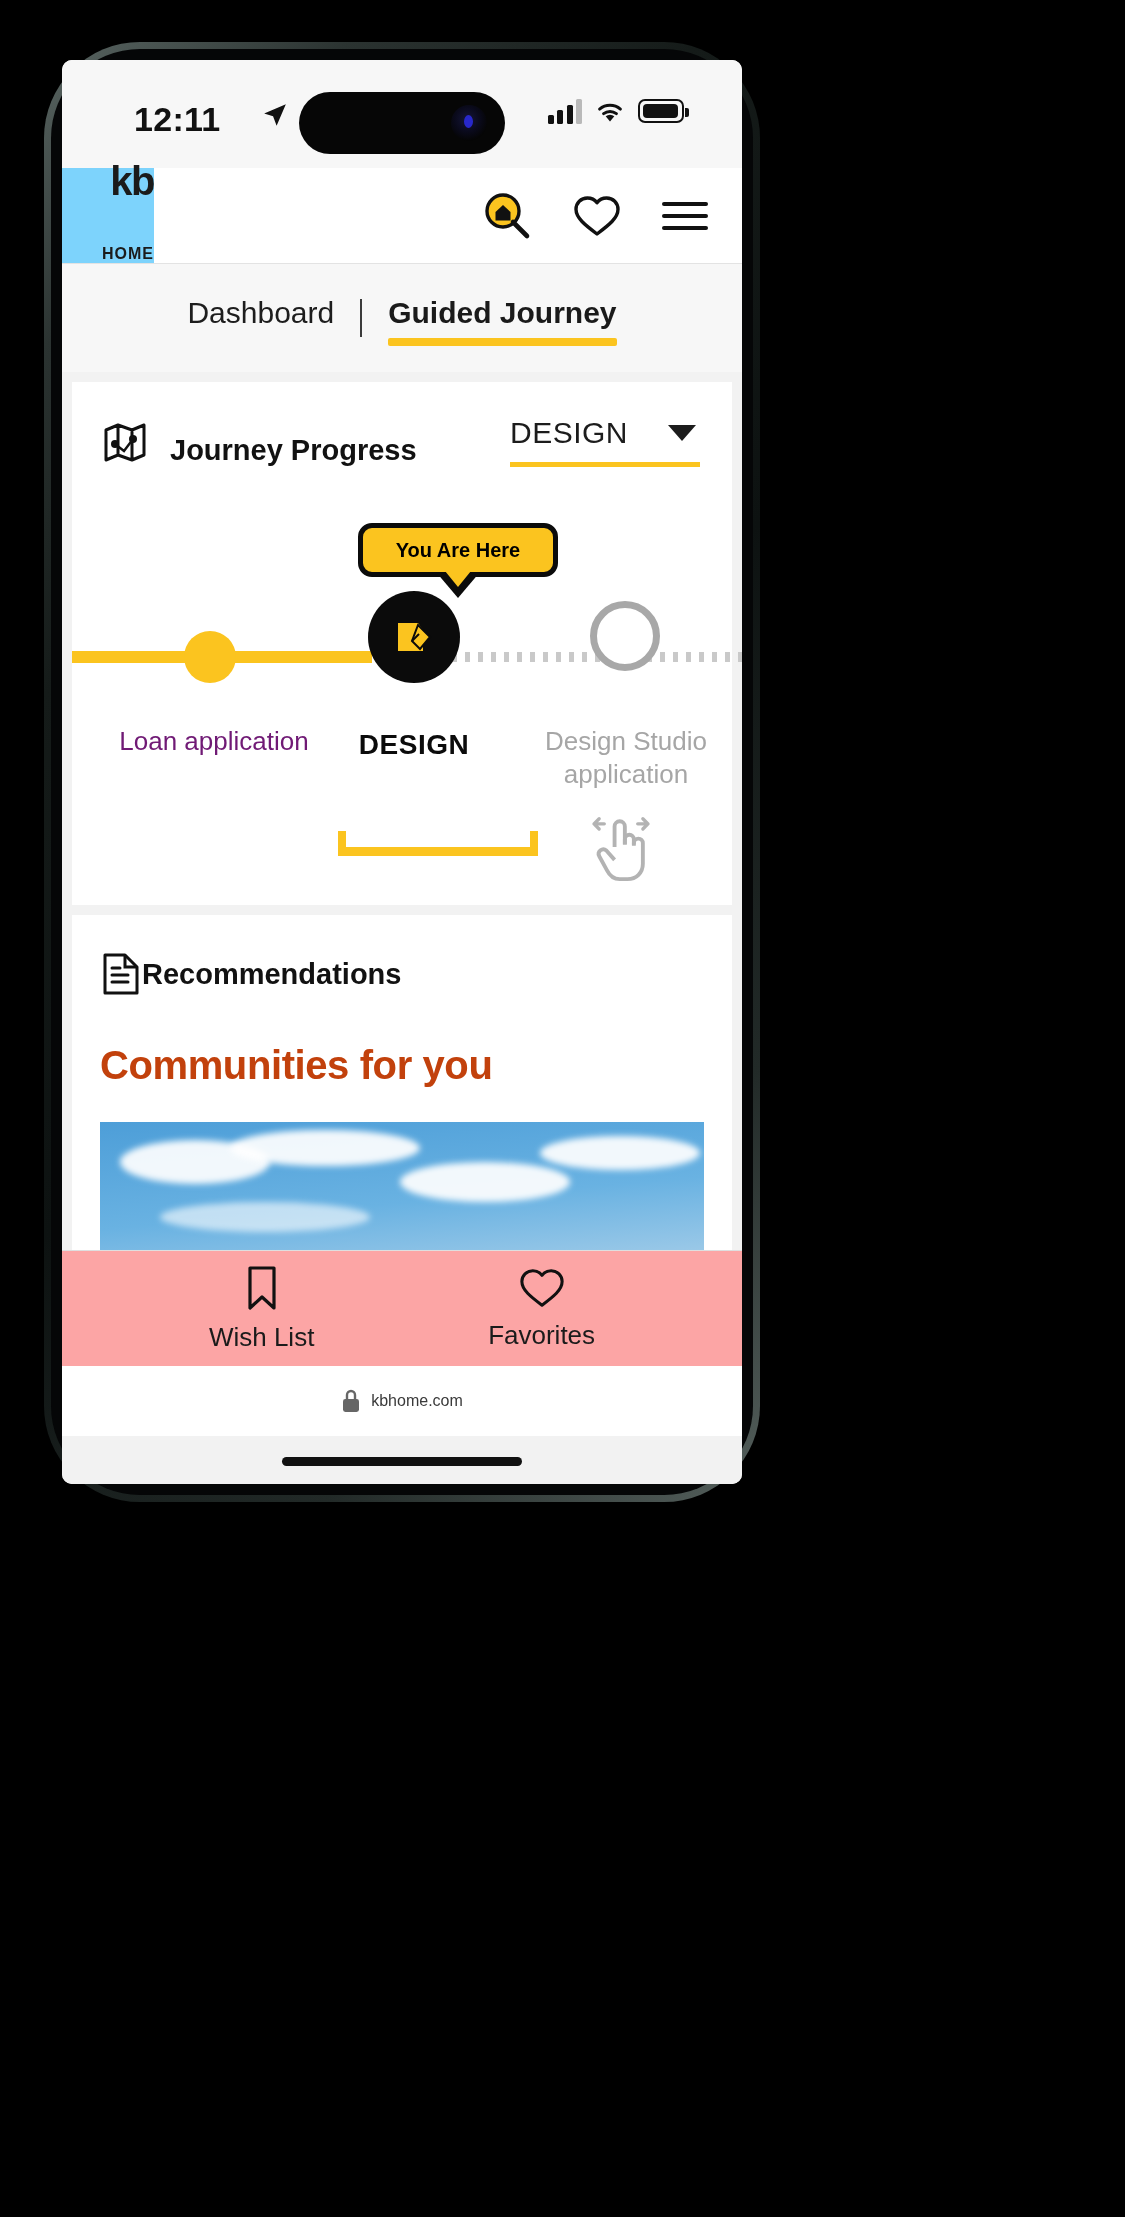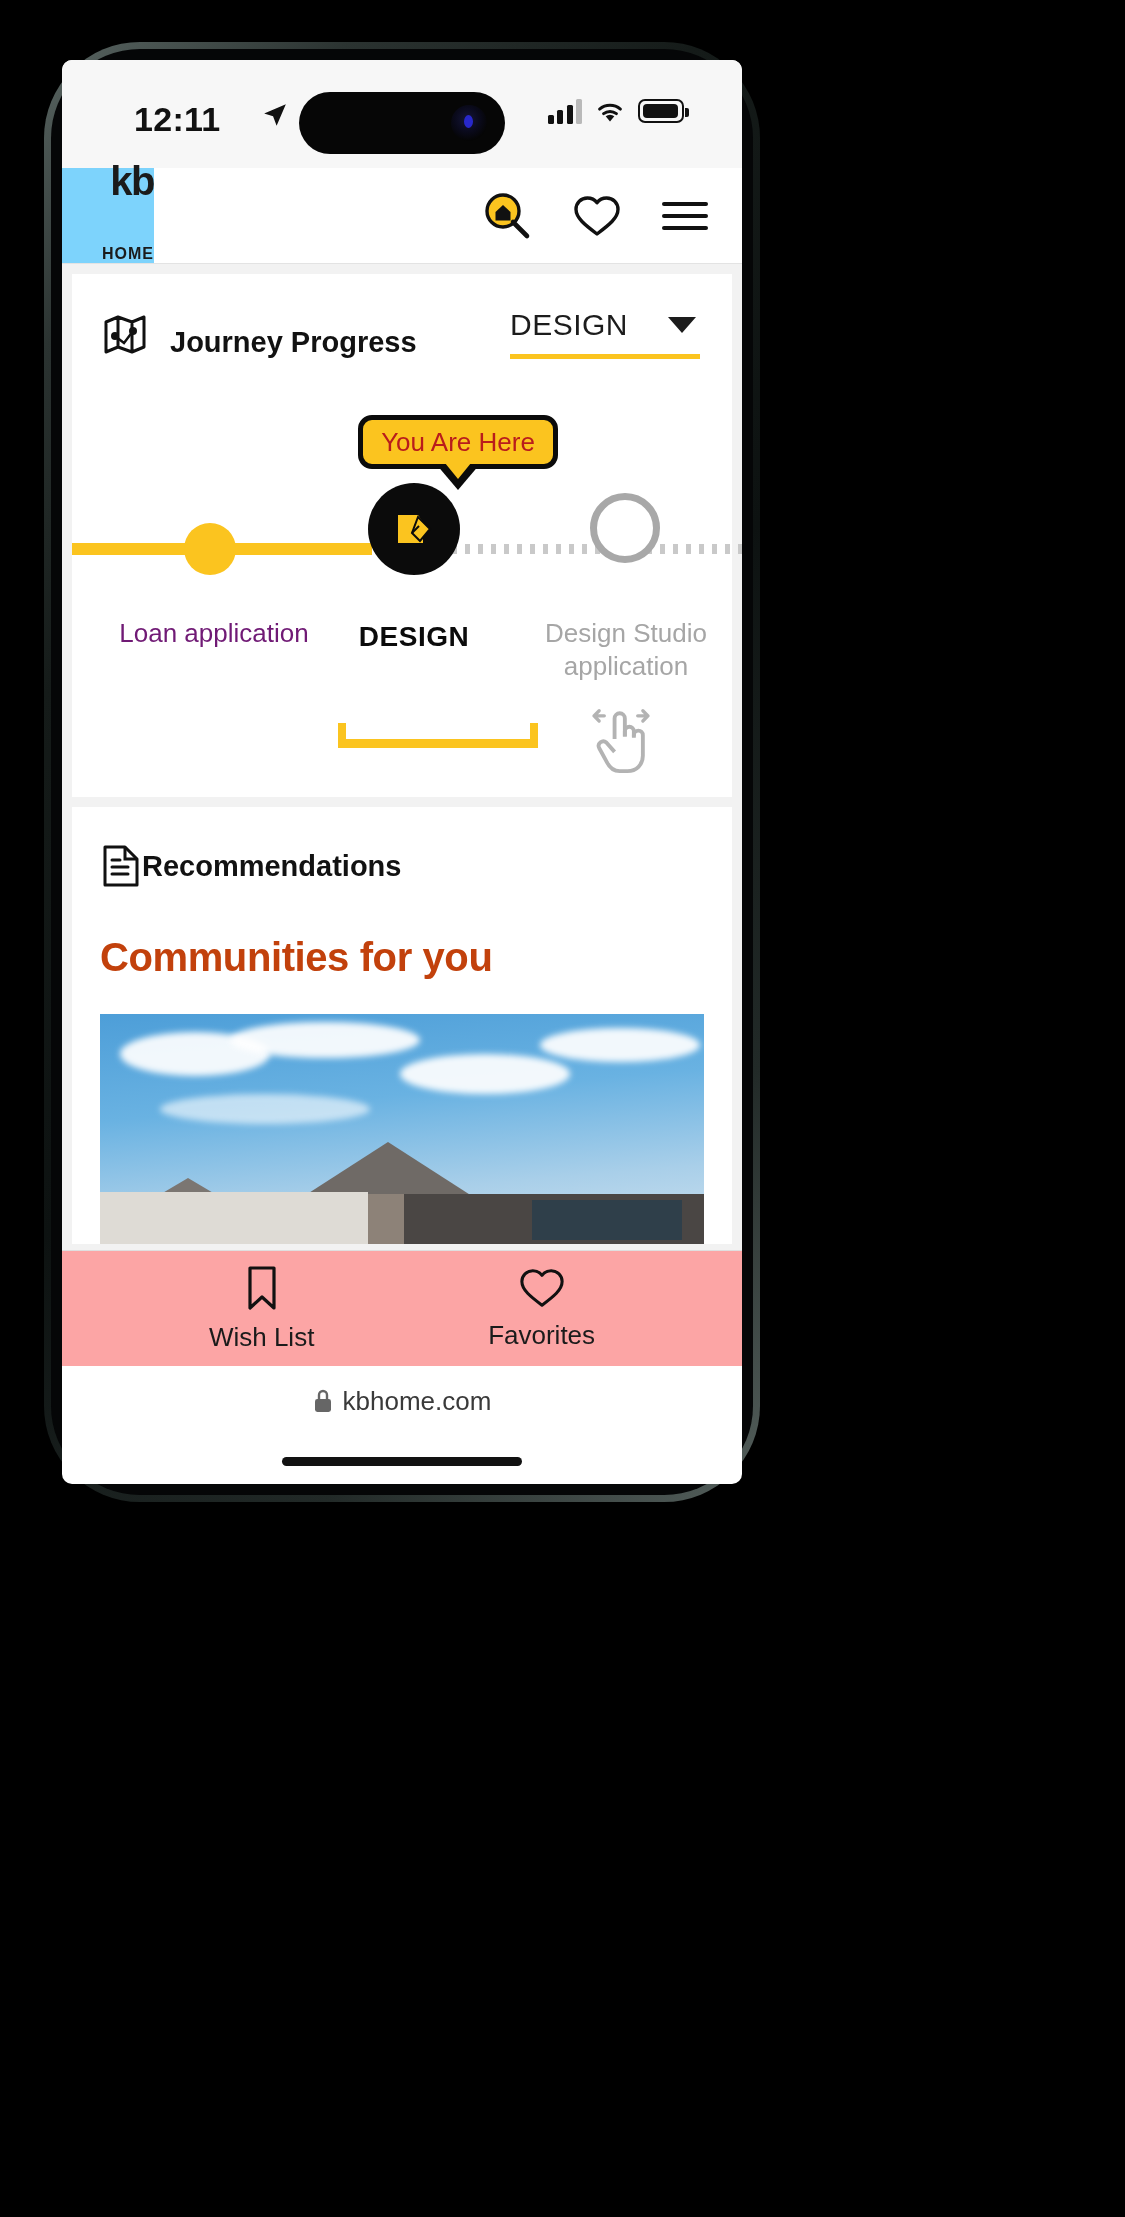--- a/index.html
+++ b/index.html
@@ -119,21 +119,21 @@
   .caret { width:0;height:0;border-left:14px solid transparent;border-right:14px solid transparent;border-top:16px solid #1c1c1c; }
   .stage-underline { height:5px; background:#fbc41f; margin-top:12px; width:190px; }
 
   
   .timeline { position:relative; height:430px; }
   .yah {
     position:absolute; left:286px; top:48px; width:200px; height:54px;
     background:#fbc41f; border:5px solid #0b0b0b; border-radius:14px;
     display:flex; align-items:center; justify-content:center;
   }
-  .yah span { font-size:26px; font-weight:400; color:#b91c1c; }
+  .yah span { font-size:20px; font-weight:700; color:#000000; }
   .yah::before{
     content:""; position:absolute; left:50%; transform:translateX(-50%); bottom:-26px;
     width:0;height:0;border-left:22px solid transparent;border-right:22px solid transparent;border-top:26px solid #0b0b0b;
   }
   .yah::after{
     content:""; position:absolute; left:50%; transform:translateX(-50%); bottom:-15px;
     width:0;height:0;border-left:13px solid transparent;border-right:13px solid transparent;border-top:16px solid #fbc41f;
   }
   .track { position:absolute; left:0; right:0; top:176px; height:12px; }
   .track-done { position:absolute; left:0; top:0; width:300px; height:12px; background:#fbc41f; }
@@ -187,21 +187,21 @@
     display:flex; align-items:center; justify-content:space-around; padding:0 60px;
   }
   .bn-item { display:flex; flex-direction:column; align-items:center; gap:10px; }
   .bn-label { font-size:26px; color:#1b1b1b; }
 
   
   .urlbar {
     position:absolute; left:0; right:0; bottom:48px; height:70px;
     display:flex; align-items:center; justify-content:center; gap:10px; background:#fff;
   }
-  .url-text { font-size:26px; color:#3a3a3a; }
+  .url-text { font-size:16px; color:#3a3a3a; }
   .home-ind {
     position:absolute; left:50%; transform:translateX(-50%); bottom:18px;
     width:240px; height:9px; border-radius:5px; background:#111;
   }
 </style>
 </head>
 <body>
 
 <div id="stage">
 
@@ -259,20 +259,25 @@
           </svg>
         </div>
         <div class="icon-btn hamburger">
           <i></i>
           <i></i>
           <i></i>
         </div>
       </div>
     </div>
 
+    <div class="tabs">
+      <div class="tab inactive">Dashboard</div>
+      <div class="tab-sep"></div>
+      <div class="tab active">Guided Journey</div>
+    </div>
 
     <div class="content">
 
       <div class="card">
         <div class="journey-head">
           <svg class="map-ico" viewBox="0 0 50 50">
             <path d="M6 13l12-5v30L6 43zM18 8l14 5v30l-14-5zM32 13l12-5v30l-12 5z" fill="none" stroke="#111" stroke-width="3" stroke-linejoin="round"></path>
             <circle cx="15" cy="27" r="4" fill="#111"></circle>
             <circle cx="33" cy="22" r="4" fill="#111"></circle>
             <path d="M15 27l9 7 9-12" fill="none" stroke="#111" stroke-width="2.4"></path>

